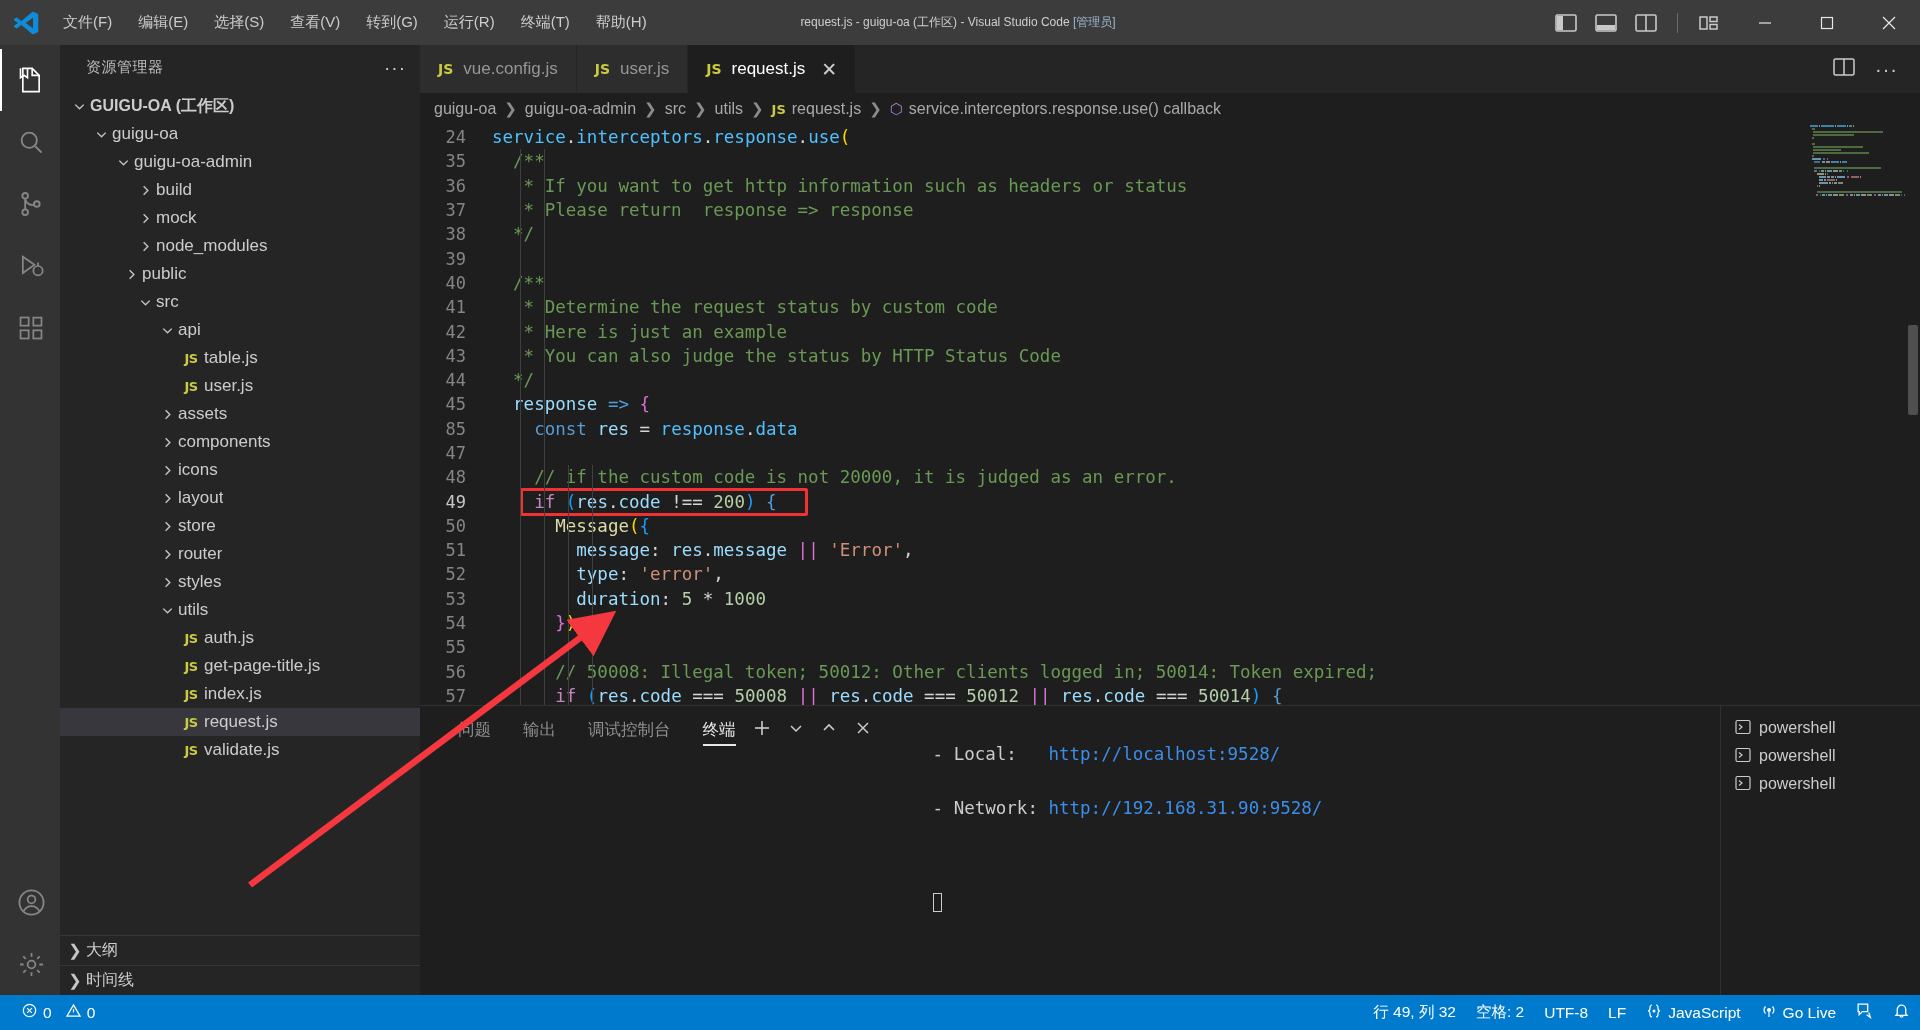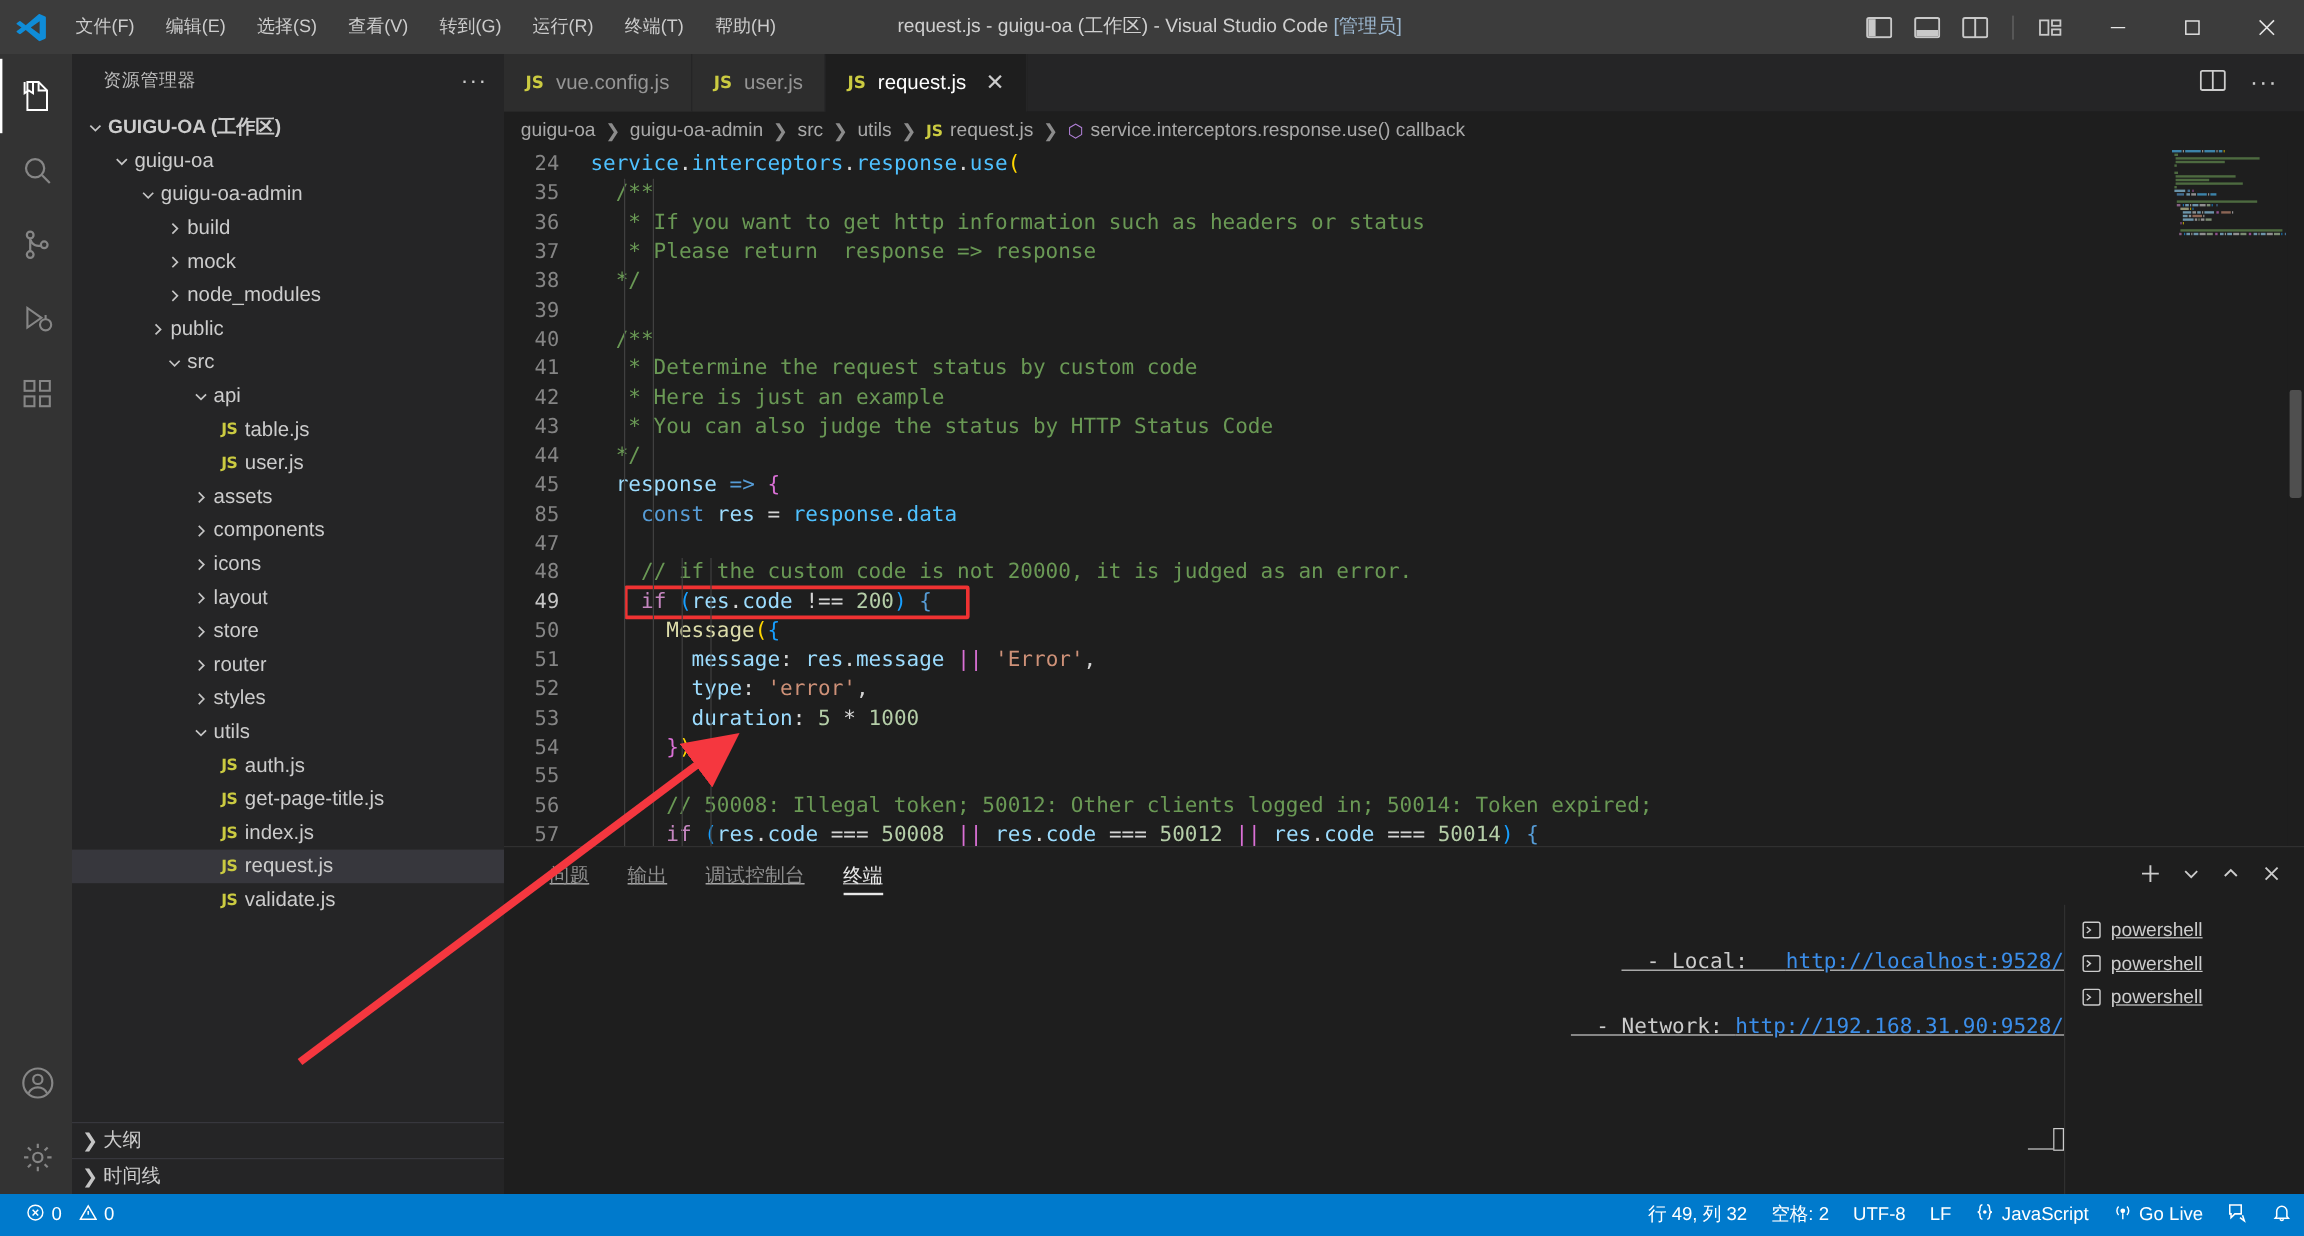--- a/index.html
+++ b/index.html
@@ -16,21 +16,21 @@
   .titlebar {
     height: 45px; background: #3c3c3c; display: flex; align-items: center;
     flex: 0 0 45px; position: relative; color: #cccccc;
   }
   .vscode-logo { width: 52px; display: flex; align-items: center; justify-content: center; }
   .menu { display: flex; align-items: center; gap: 4px; }
   .menu-item {
     padding: 5px 11px; font-size: 15px; color: #cccccc; white-space: nowrap; cursor: default;
   }
   .title-center {
-    position: absolute; left: 0; right: 4px; text-align: center; font-size: 16px;
+    position: absolute; left: 0; right: 4px; text-align: center; font-size: 12px;
     color: #cfcfcf; pointer-events: none;
   }
   .title-center .admin { color: #9cb7cf; }
   .title-right { margin-left: auto; display: flex; align-items: center; height: 100%; }
   .layout-icons { display: flex; align-items: center; gap: 14px; padding-right: 12px; }
   .layout-ico { width: 26px; height: 22px; display: flex; align-items: center; justify-content: center; }
   .vdiv { width: 1px; height: 20px; background: #6a6a6a; margin: 0 4px; }
   .wincontrols { display: flex; height: 100%; }
   .wc { width: 62px; height: 100%; display: flex; align-items: center; justify-content: center; font-size: 19px; color: #e6e6e6; }
 
@@ -143,35 +143,35 @@
   .indent-guide {
     position: absolute; top: 0; bottom: 0; width: 1px; background: #404040;
   }
 
   .redbox {
     position: absolute; border: 3px solid #f03232; border-radius: 2px;
     pointer-events: none;
   }
 
   
-  .panel { height: 290px; flex: 0 0 290px; background: #1e1e1e; display: flex; flex-direction: column; border-top: 1px solid #303030; text-decoration: underline; }
+  .panel { height: 290px; flex: 0 0 290px; background: #1e1e1e; display: flex; flex-direction: row; border-top: 1px solid #303030; }
   .panel-head { height: 48px; display: flex; align-items: center; flex: 0 0 48px; padding-left: 22px; }
   .ptab {
     font-size: 16.5px; color: #8f8f8f; padding: 0 16px; height: 100%;
     display: flex; align-items: center; position: relative; white-space: nowrap;
   }
   .ptab.active { color: #e7e7e7; }
   .ptab.active::after {
     content: ""; position: absolute; left: 16px; right: 16px; bottom: 8px; height: 2px; background: #e7e7e7;
   }
   .panel-actions { margin-left: auto; display: flex; align-items: center; gap: 16px; padding-right: 18px; color: #cccccc; }
   .panel-body { flex: 1 1 auto; display: flex; min-height: 0; }
   .term-out {
     flex: 1 1 auto; padding: 8px 0 0 22px; font-family: "DejaVu Sans Mono", monospace;
-    font-size: 17.5px; color: #cccccc; line-height: 27px; white-space: pre; overflow: hidden; text-align: right;
+    font-size: 17.5px; color: #cccccc; line-height: 27px; white-space: pre; overflow: hidden;
   }
   .term-link { color: #3b8eea; }
   .term-cursor {
     display: inline-block; width: 9px; height: 19px; border: 1px solid #cccccc; vertical-align: -3px;
   }
   .term-list {
     width: 200px; flex: 0 0 200px; border-left: 1px solid #303030; padding-top: 8px;
   }
   .term-item {
     height: 28px; display: flex; align-items: center; gap: 8px; padding-left: 14px;

